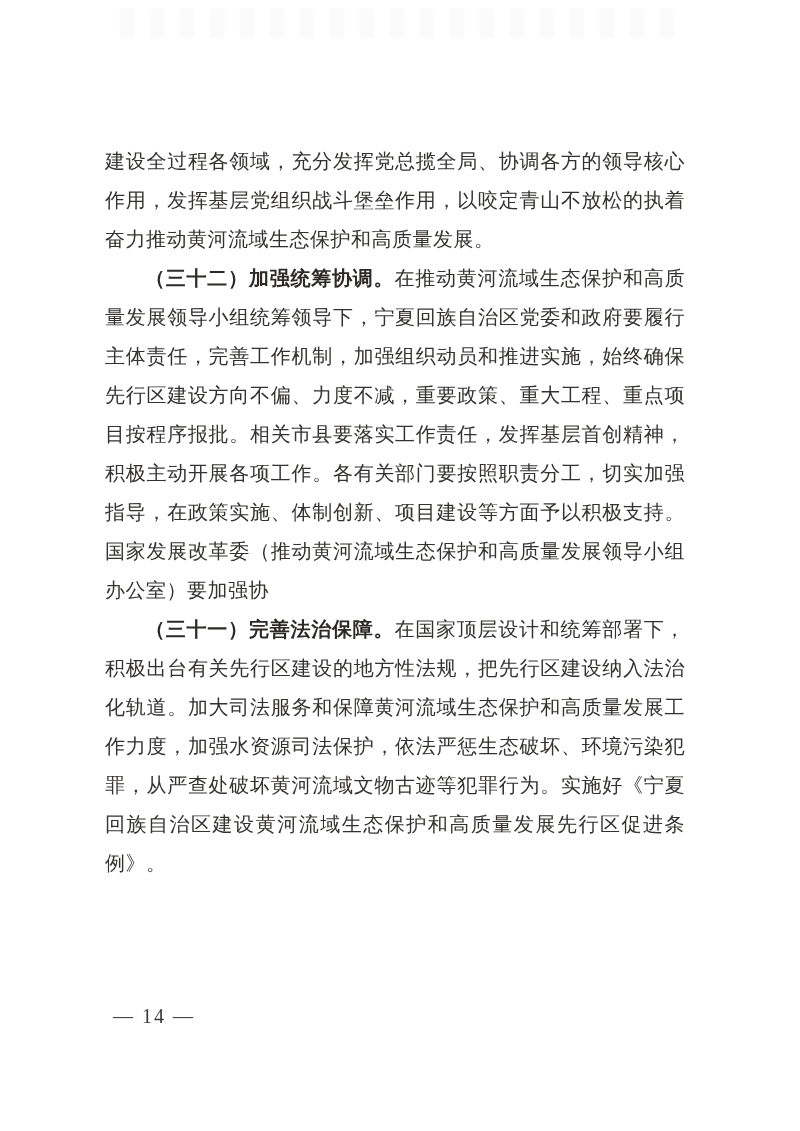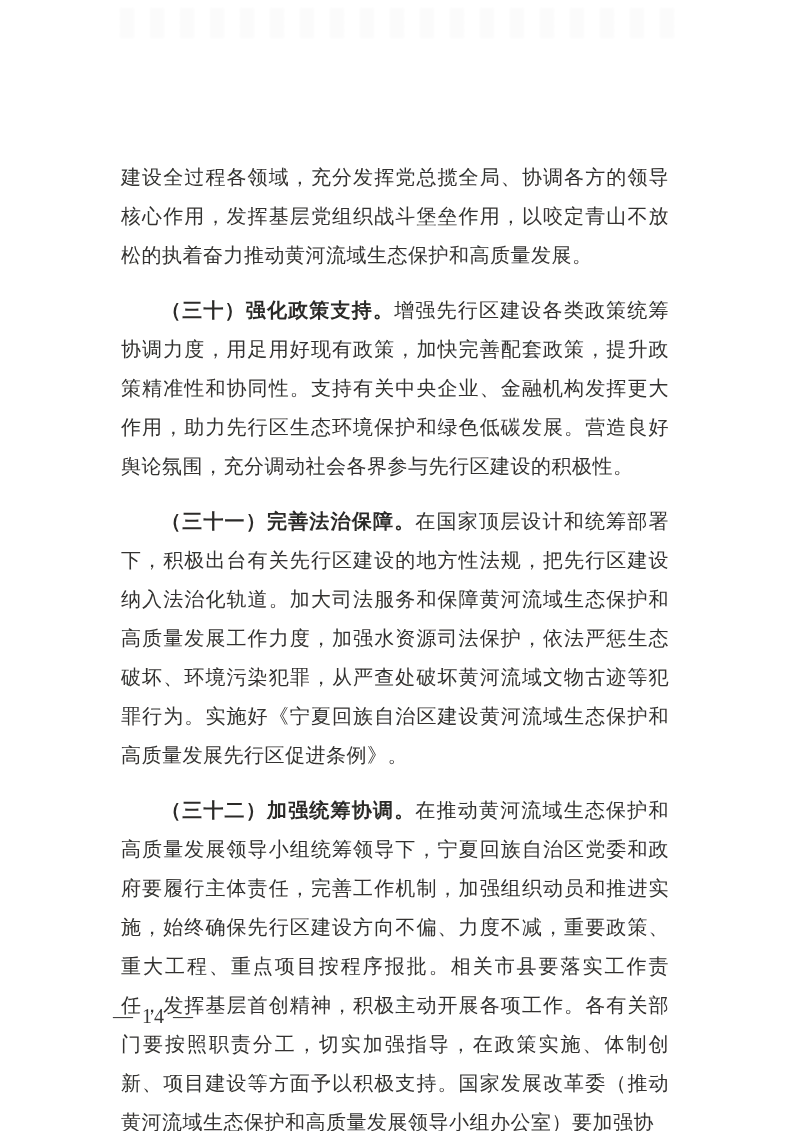--- a/index.html
+++ b/index.html
@@ -32,21 +32,21 @@
     pointer-events: none;
   }
   .content {
     position: absolute;
     top: 142px;
     left: 105px;
     width: 580px;
     color: #333230;
   }
   .para {
-    margin: 16px;
+    margin: 0;
     font-size: 20px;
     line-height: 39px;
     text-align: justify;
     letter-spacing: 0.5px;
     word-break: break-all;
   }
   .para.indent {
     text-indent: 2em;
   }
   .section-heading {
@@ -68,23 +68,22 @@
 <body>
 
 <div class="page">
 
   <div class="scan-artifact"></div>
 
   <div class="content">
 
     <p class="para"><span>建设全过程各领域，充分发挥党总揽全局、协调各方的领导核心作用，发挥基层党组织战斗堡垒作用，以咬定青山不放松的执着奋力推动黄河流域生态保护和高质量发展。</span></p>
 
-    <p class="para indent"><span class="section-heading">（三十）强化政策支持。</span><span>增强先行区建设各类政策统筹协调力度，用足用好现有政策，加快完善配套政策，提升政策精准性和协同性。支持有关中央企业、金融机构发挥更大作用，助力先行区生态环境保护和绿色低碳发展。营造良好舆论氛围，充分调动社会各界参与先行区建设的积极性。</span></p>
+
+    <p class="para indent"><span class="section-heading">（三十二）加强统筹协调。</span><span>在推动黄河流域生态保护和高质量发展领导小组统筹领导下，宁夏回族自治区党委和政府要履行主体责任，完善工作机制，加强组织动员和推进实施，始终确保先行区建设方向不偏、力度不减，重要政策、重大工程、重点项目按程序报批。相关市县要落实工作责任，发挥基层首创精神，积极主动开展各项工作。各有关部门要按照职责分工，切实加强指导，在政策实施、体制创新、项目建设等方面予以积极支持。国家发展改革委（推动黄河流域生态保护和高质量发展领导小组办公室）要加强协</span></p>
 
     <p class="para indent"><span class="section-heading">（三十一）完善法治保障。</span><span>在国家顶层设计和统筹部署下，积极出台有关先行区建设的地方性法规，把先行区建设纳入法治化轨道。加大司法服务和保障黄河流域生态保护和高质量发展工作力度，加强水资源司法保护，依法严惩生态破坏、环境污染犯罪，从严查处破坏黄河流域文物古迹等犯罪行为。实施好《宁夏回族自治区建设黄河流域生态保护和高质量发展先行区促进条例》。</span></p>
-
-    <p class="para indent"><span class="section-heading">（三十二）加强统筹协调。</span><span>在推动黄河流域生态保护和高质量发展领导小组统筹领导下，宁夏回族自治区党委和政府要履行主体责任，完善工作机制，加强组织动员和推进实施，始终确保先行区建设方向不偏、力度不减，重要政策、重大工程、重点项目按程序报批。相关市县要落实工作责任，发挥基层首创精神，积极主动开展各项工作。各有关部门要按照职责分工，切实加强指导，在政策实施、体制创新、项目建设等方面予以积极支持。国家发展改革委（推动黄河流域生态保护和高质量发展领导小组办公室）要加强协</span></p>
 
   </div>
 
   <div class="footer">— 14 —</div>
 
 </div>
 
 </body></html>

